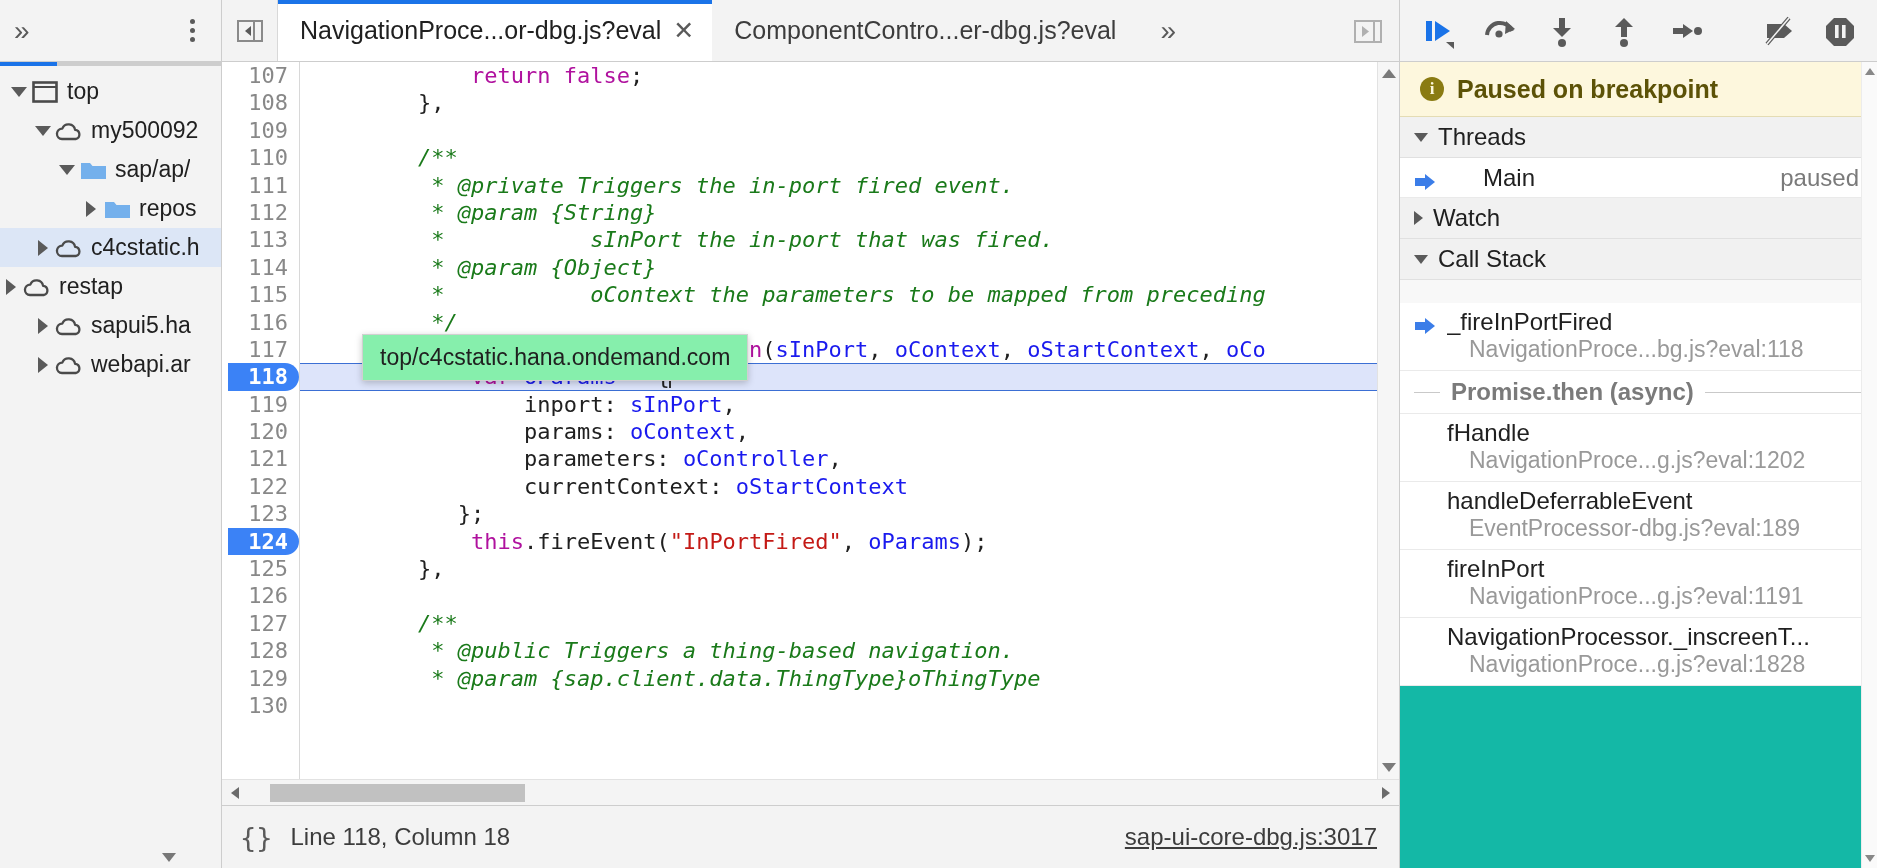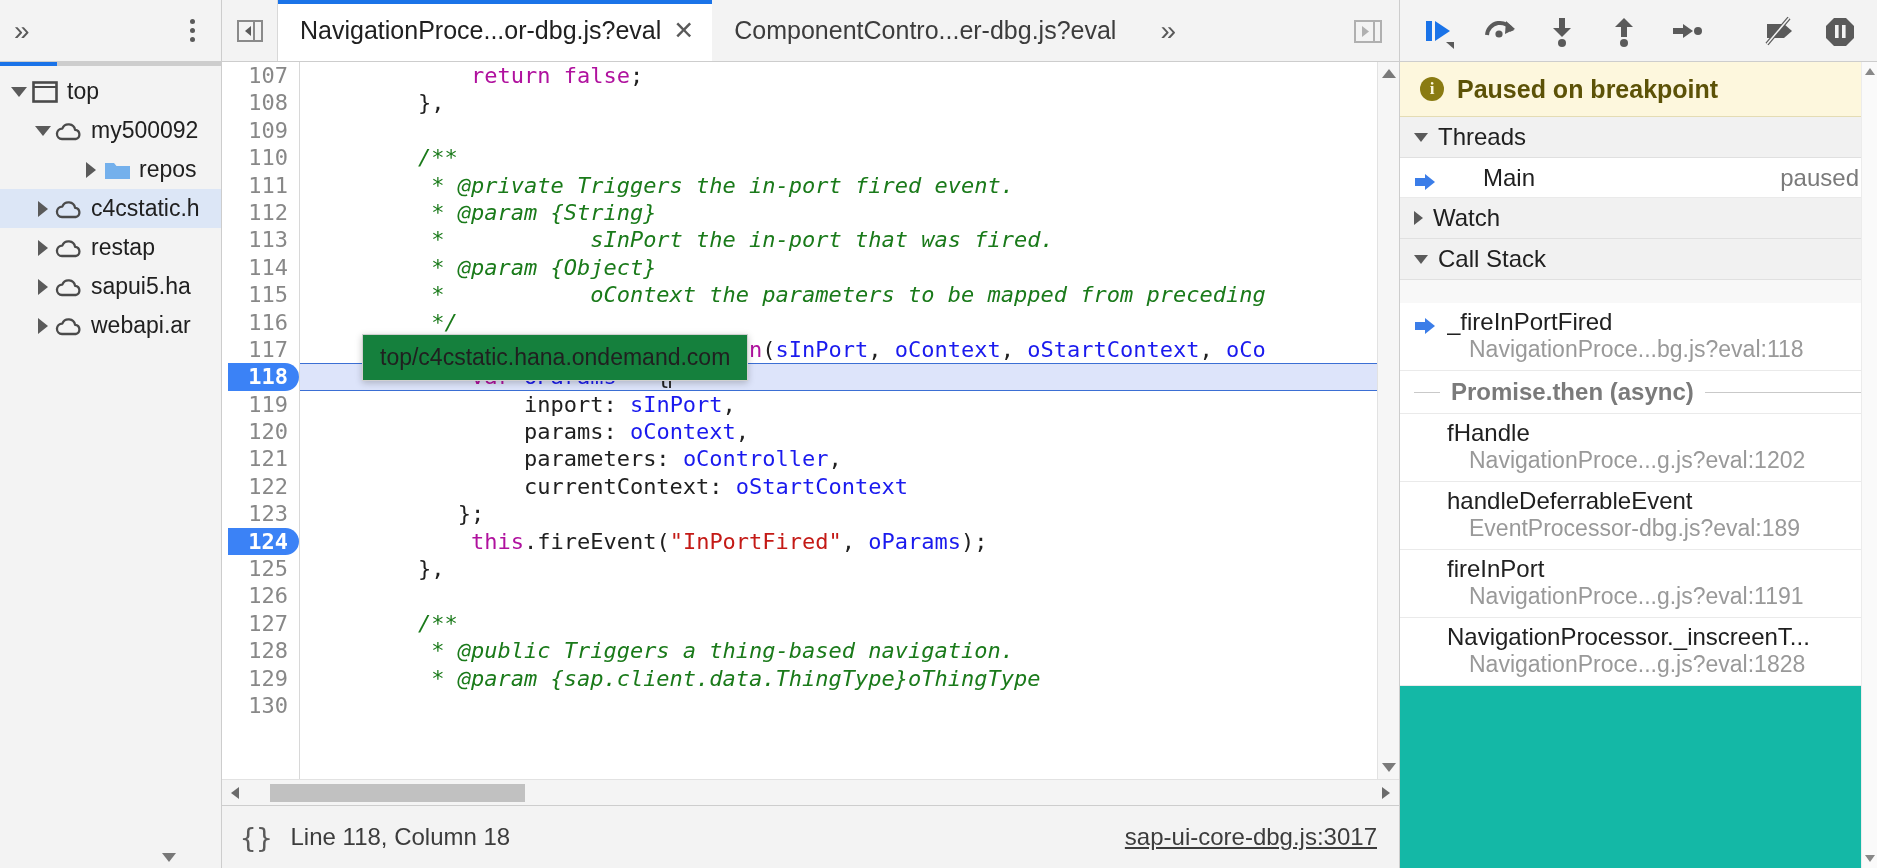--- a/index.html
+++ b/index.html
@@ -108,21 +108,21 @@
   .s { color: #c41a16; }        
   .c { color: #1a7a1a; font-style: italic; }
   .cursor {
     display: inline-block; width: 2px; height: 22px; background: #333;
     vertical-align: -4px; margin: 0 -1px;
   }
 
   
   .tooltip {
     position: absolute; left: 140px; top: 272px;
-    background: #15803d; border: 1px solid #d0d0d0;
+    background: #86efac; border: 1px solid #d0d0d0;
     box-shadow: 0 2px 7px rgba(0,0,0,.22);
     padding: 9px 17px; font-size: 23px; color: #202020;
     white-space: nowrap; z-index: 40;
   }
 
   
   .vsb {
     position: absolute; right: 0; top: 0; width: 22px; bottom: 0;
     background: #f6f6f6; border-left: 1px solid #e2e2e2;
   }
@@ -264,43 +264,54 @@
           <div class="tw">
             <div class="caret-d"></div>
           </div>
           <div class="ico">
             <svg width="28" height="20" viewBox="0 0 28 20">
               <path d="M7 18 a5.2 5.2 0 0 1 0.3 -10.4 a6.7 6.7 0 0 1 12.8 1.3 a4.6 4.6 0 0 1 0.6 9.1 Z" fill="none" stroke="#4a4a4a" stroke-width="2.3" stroke-linejoin="round"></path>
             </svg>
           </div>
           <div class="tree-label">my500092</div>
         </div>
-        <div class="tree-row" style="padding-left: 80px;">
-          <div class="tw">
-            <div class="caret-r"></div>
+        <div class="tree-row" style="padding-left: 56px;">
+          <div class="tw">
+            <div class="caret-d"></div>
           </div>
           <div class="ico">
             <svg width="27" height="22" viewBox="0 0 27 22">
               <path d="M1 4 L10 4 L12.5 7 L26 7 L26 20 L1 20 Z" fill="#74b0ec"></path>
             </svg>
           </div>
+          <div class="tree-label">sap/ap/</div>
+        </div>
+        <div class="tree-row" style="padding-left: 80px;">
+          <div class="tw">
+            <div class="caret-r"></div>
+          </div>
+          <div class="ico">
+            <svg width="27" height="22" viewBox="0 0 27 22">
+              <path d="M1 4 L10 4 L12.5 7 L26 7 L26 20 L1 20 Z" fill="#74b0ec"></path>
+            </svg>
+          </div>
           <div class="tree-label">repos</div>
         </div>
         <div class="tree-row selected-domain" style="padding-left: 32px;">
           <div class="tw">
             <div class="caret-r"></div>
           </div>
           <div class="ico">
             <svg width="28" height="20" viewBox="0 0 28 20">
               <path d="M7 18 a5.2 5.2 0 0 1 0.3 -10.4 a6.7 6.7 0 0 1 12.8 1.3 a4.6 4.6 0 0 1 0.6 9.1 Z" fill="none" stroke="#4a4a4a" stroke-width="2.3" stroke-linejoin="round"></path>
             </svg>
           </div>
           <div class="tree-label">c4cstatic.h</div>
         </div>
-        <div class="tree-row" style="padding-left: 32px;">
+        <div class="tree-row" style="">
           <div class="tw">
             <div class="caret-r"></div>
           </div>
           <div class="ico">
             <svg width="28" height="20" viewBox="0 0 28 20">
               <path d="M7 18 a5.2 5.2 0 0 1 0.3 -10.4 a6.7 6.7 0 0 1 12.8 1.3 a4.6 4.6 0 0 1 0.6 9.1 Z" fill="none" stroke="#4a4a4a" stroke-width="2.3" stroke-linejoin="round"></path>
             </svg>
           </div>
           <div class="tree-label">restap</div>
         </div>

